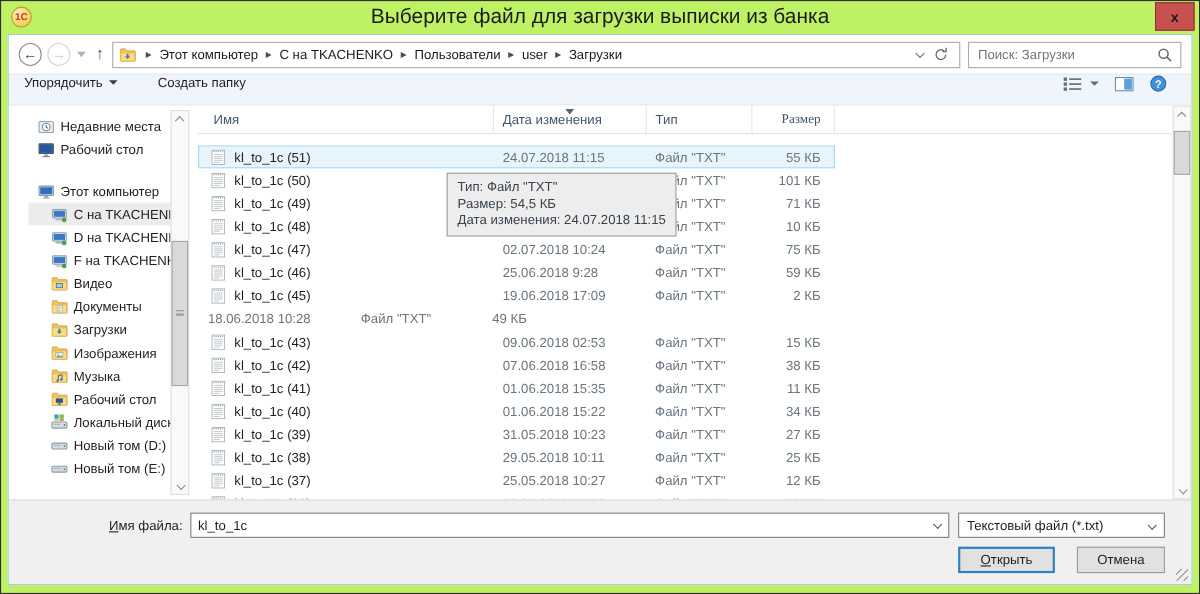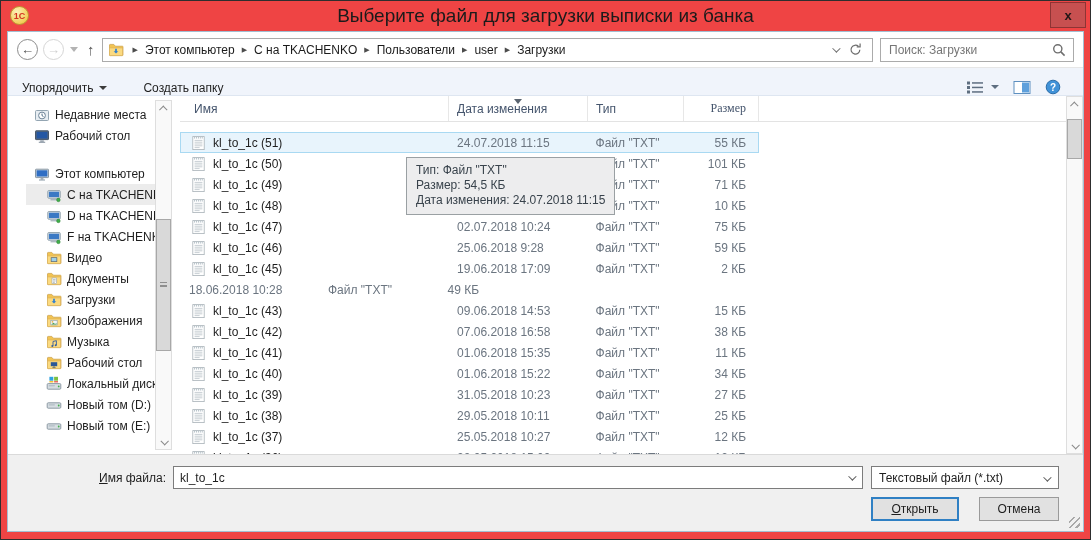--- a/index.html
+++ b/index.html
@@ -1,19 +1,19 @@
 <!DOCTYPE html>
 <html><head>
 <meta charset="utf-8">
 <style>
   * { margin:0; padding:0; box-sizing:border-box; }
   html,body { width:1091px; height:540px; overflow:hidden; }
   body { font-family:"Liberation Sans","DejaVu Sans",sans-serif; font-size:12px; color:#1e1e1e; }
 
-  .window { position:absolute; inset:0; background:#ef4444; border:1px solid #2e2e2e; }
+  .window { position:absolute; inset:0; background:#bef264; border:1px solid #2e2e2e; }
 
   
   .titlebar { position:relative; height:30px; }
   .app-icon { position:absolute; left:9px; top:5px; width:19px; height:19px; border-radius:50%;
               background:radial-gradient(circle at 35% 30%, #fdf0b8, #f2cf5a 70%, #d9ab34);
               border:1px solid #bd9a33; display:flex; align-items:center; justify-content:center; }
   .app-icon .c1 { color:#d43320; font-weight:bold; font-size:9px; transform:translateY(-0.5px); }
   .title { position:absolute; left:80px; right:80px; top:0; height:30px; line-height:30px;
            text-align:center; font-size:19px; color:#1b1b1b; white-space:nowrap; overflow:hidden; }
   .close { position:absolute; top:1px; right:4px; width:36px; height:26px; background:#c75050;
@@ -46,21 +46,21 @@
           border-bottom:1.4px solid #6f6f6f; transform:rotate(45deg) translateY(-2px); }
   .searchbox { width:194px; height:24px; border:1px solid #ababab; background:#fff; margin-left:7px;
                display:flex; align-items:center; flex:none; }
   .searchbox input { flex:1; border:none; outline:none; font:12px "Liberation Sans","DejaVu Sans",sans-serif;
                      color:#1e1e1e; padding:0 4px 0 8px; min-width:0; }
   .searchbox input::placeholder { color:#767676; opacity:1; }
   .searchbox .icon { width:16px; height:16px; margin-right:6px; flex:none; }
 
   
   .cmdbar { height:29px; flex:none; background:#f0f4fb; border-top:1px solid #e6e6e6;
-            border-bottom:1px solid #dee6f1; display:flex; align-items:flex-end; padding:0 14px; }
+            border-bottom:1px solid #dee6f1; display:flex; align-items:flex-start; padding:0 14px; }
   .cmditem { color:#1f1f1f; display:flex; align-items:center; gap:6px; }
   .cmdcaret { width:0; height:0; border-left:4px solid transparent; border-right:4px solid transparent;
               border-top:4px solid #3b3b3b; }
   .newfolder { margin-left:36px; }
   .cmd-right { margin-left:auto; display:flex; align-items:center; gap:14px; padding-right:8px; }
   .cmd-right .icon { width:18px; height:15px; display:inline-block; }
 
   
   .main { flex:1; display:flex; background:#fff; overflow:hidden; position:relative; }
 
@@ -554,21 +554,21 @@
                       <circle cx="7.4" cy="2.8" r=".6"></circle>
                       <circle cx="9.3" cy="2.8" r=".6"></circle>
                       <circle cx="11.2" cy="2.8" r=".6"></circle>
                     </g>
                     <g stroke="#b9c2c8" stroke-width=".8">
                       <path d="M3.6 5.4h7.8M3.6 7.2h7.8M3.6 9h7.8M3.6 10.8h7.8M3.6 12.6h5"></path>
                     </g>
                   </svg></span>
                 <span>kl_to_1c (43)</span>
               </span>
-              <span class="fc-date">09.06.2018 14:53</span>
+              <span class="fc-date">09.06.2018 02:53</span>
               <span class="fc-type">Файл "TXT"</span>
               <span class="fc-size">15 КБ</span>
             </div>
             <div class="frow">
               <span class="fc-name">
                 <span class="icon"><svg viewBox="0 0 15 16" width="15" height="16">
                     <rect x="1.8" y="1.6" width="11.4" height="13" fill="#fff" stroke="#a9b2b8" stroke-width=".8"></rect>
                     <g fill="#8fa0ab">
                       <circle cx="3.6" cy="2.8" r=".6"></circle>
                       <circle cx="5.5" cy="2.8" r=".6"></circle>

